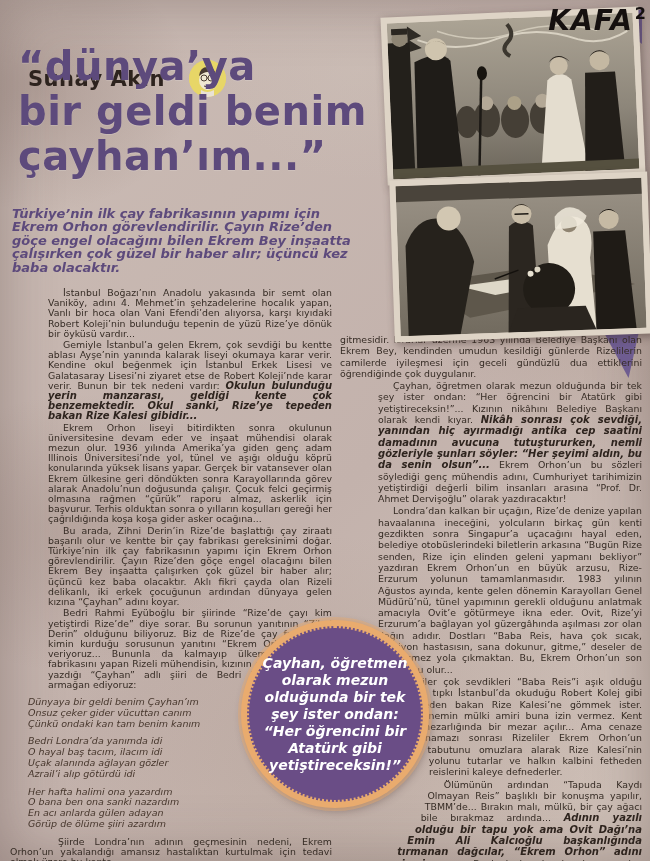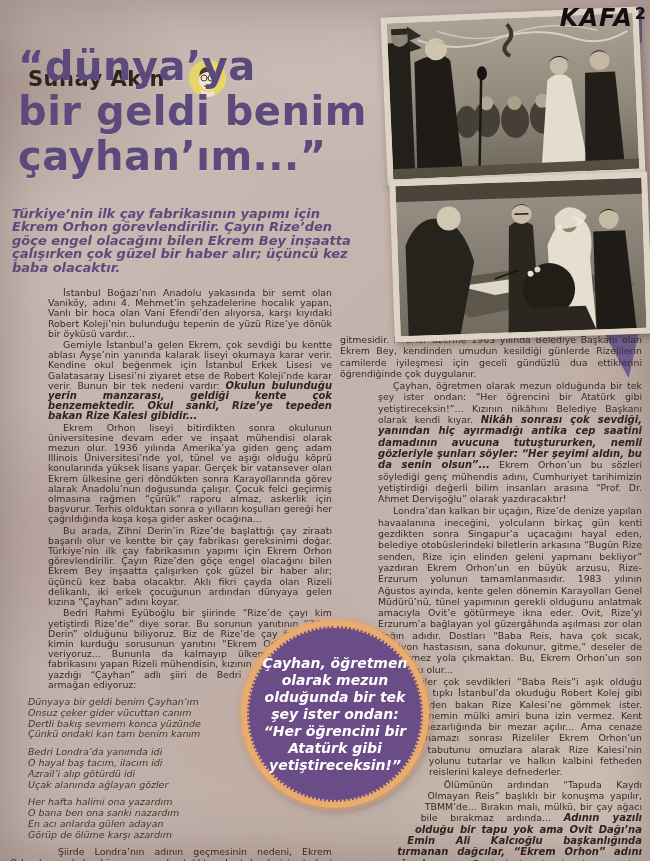--- a/index.html
+++ b/index.html
@@ -14,21 +14,21 @@
       radial-gradient(200px 160px at 55% 8%, rgba(210,200,190,.25), transparent 70%),
       linear-gradient(135deg,#cbbcb5,#c3b2ac 55%,#cfc1b8);
     box-shadow:inset 0 0 60px rgba(70,50,45,.35);
     color:#362c25;
   }
   
   .byline{position:absolute;left:28px;top:16px;display:flex;align-items:center;gap:24px;margin-top:44px;}
   .byline .name{font-size:21px;font-weight:bold;color:#2d231e;letter-spacing:.5px;}
   .avatar{width:37px;height:37px;border-radius:50%;background:#e7d667;display:flex;align-items:center;justify-content:center;overflow:hidden;}
   .logo{position:absolute;right:4px;top:4px;display:flex;align-items:flex-start;z-index:6;}
-  .logo .kafa{font-size:24px;font-weight:900;font-style:italic;color:#15100f;letter-spacing:1px;}
+  .logo .kafa{font-size:28px;font-weight:900;font-style:italic;color:#15100f;letter-spacing:1px;}
   .logo .pnum{font-size:16px;font-weight:900;color:#15100f;margin-left:2px;}
   .tri{position:absolute;background:#6e5c90;}
   .tri-logo{left:600px;top:10px;width:42px;height:34px;clip-path:polygon(100% 0,100% 100%,0 0);}
   .tri-mid{left:606px;top:148px;width:36px;height:64px;clip-path:polygon(0 0,100% 22%,28% 100%);}
   .tri-low{left:600px;top:318px;width:42px;height:60px;clip-path:polygon(0 12%,100% 0,68% 100%);}
   
   .headline{position:absolute;left:18px;top:44px;font-weight:bold;color:#5d4a7c;
     font-size:40px;line-height:45px;letter-spacing:.5px;text-shadow:0 1px 0 rgba(255,255,255,.15);}
   .intro{position:absolute;left:12px;top:194px;width:352px;
     font-size:13px;line-height:13.4px;font-weight:bold;font-style:italic;color:#5d4a7c;}
@@ -173,34 +173,33 @@
         <p class="body-p ind"><span>İstanbul Boğazı’nın Anadolu yakasında bir semt olan Vaniköy, adını 4. Mehmet’in şehzadelerine hocalık yapan, Vanlı bir hoca olan Vani Efendi’den alıyorsa, karşı kıyıdaki Robert Koleji’nin bulunduğu tepenin de yüzü Rize’ye dönük bir öyküsü vardır...</span></p>
         <p class="body-p ind"><span>Gemiyle İstanbul’a gelen Ekrem, çok sevdiği bu kentte ablası Ayşe’nin yanında kalarak liseyi okumaya karar verir. Kendine okul beğenmek için İstanbul Erkek Lisesi ve Galatasaray Lisesi’ni ziyaret etse de Robert Koleji’nde karar verir. Bunun bir tek nedeni vardır: </span><span class="em">Okulun bulunduğu yerin manzarası, geldiği kente çok benzemektedir. Okul sanki, Rize’ye tepeden bakan Rize Kalesi gibidir...</span></p>
         <p class="body-p ind"><span>Ekrem Orhon liseyi bitirdikten sonra okulunun üniversitesine devam eder ve inşaat mühendisi olarak mezun olur. 1936 yılında Amerika’ya giden genç adam Illinois Üniversitesi’nde yol, tünel ve aşığı olduğu köprü konularında yüksek lisans yapar. Gerçek bir vatansever olan Ekrem ülkesine geri döndükten sonra Karayollarında görev alarak Anadolu’nun doğusunda çalışır. Çocuk felci geçirmiş olmasına rağmen “çürük” raporu almaz, askerlik için başvurur. Terhis olduktan sonra o yılların koşulları gereği her çağrıldığında koşa koşa gider asker ocağına...</span></p>
         <p class="body-p ind"><span>Bu arada, Zihni Derin’in Rize’de başlattığı çay ziraatı başarılı olur ve kentte bir çay fabrikası gereksinimi doğar. Türkiye’nin ilk çay fabrikasının yapımı için Ekrem Orhon görevlendirilir. Çayın Rize’den göçe engel olacağını bilen Ekrem Bey inşaatta çalışırken çok güzel bir haber alır; üçüncü kez baba olacaktır. Aklı fikri çayda olan Rizeli delikanlı, iki erkek çocuğunun ardından dünyaya gelen kızına “Çayhan” adını koyar.</span></p>
         <p class="body-p ind"><span>Bedri Rahmi Eyüboğlu bir şiirinde “Rize’de çayı kim yetiştirdi Rize’de” diye sorar. Bu sorunun yanıtının “Zihni Derin” olduğunu biliyoruz. Biz de Rize’de çay fabrikasını kimin kurduğu sorusunun yanıtını “Ekrem Orhon” olarak veriyoruz... Bununla da kalmayıp ülkemizin ilk çay fabrikasını yapan Rizeli mühendisin, kızının doğumu üzerine yazdığı “Çayhan” adlı şiiri de Bedri Rahmi ustamıza armağan ediyoruz:</span></p>
       </div>
     <div class="poem">
         <div class="stanza">
           <div class="poem-line">Dünyaya bir geldi benim Çayhan’ım</div>
           <div class="poem-line">Onsuz çeker gider vücuttan canım</div>
-          <div class="poem-line">Dertli bakış sevmem konca yüzünde</div>
           <div class="poem-line">Çünkü ondaki kan tam benim kanım</div>
         </div>
         <div class="stanza">
           <div class="poem-line">Bedri Londra’da yanımda idi</div>
           <div class="poem-line">O hayal baş tacım, ilacım idi</div>
+          <div class="poem-line">Uçak alanında ağlayan gözler</div>
           <div class="poem-line">Azrail’i alıp götürdü idi</div>
-          <div class="poem-line">Uçak alanında ağlayan gözler</div>
         </div>
         <div class="stanza">
           <div class="poem-line">Her hafta halimi ona yazardım</div>
           <div class="poem-line">O bana ben ona sanki nazardım</div>
           <div class="poem-line">En acı anlarda gülen adayan</div>
-          <div class="poem-line">Görüp de ölüme karşı azardım</div>
+          <div class="poem-line">Görüp de ölüme şiiri azardım</div>
         </div>
       </div>
     <p class="body-p closing">Şiirde Londra’nın adının geçmesinin nedeni, Ekrem Orhon’un yakalandığı amansız hastalıktan kurtulmak için tedavi olmak üzere bu kente</p>
   </div>
 
   <div class="col col-right">
     <div>
         <p class="body-p"><span>gitmesidir. Israrlar üzerine 1963 yılında Belediye Başkanı olan Ekrem Bey, kendinden umudun kesildiği günlerde Rizelilerin camilerde iyileşmesi için geceli gündüzlü dua ettiklerini öğrendiğinde çok duygulanır.</span></p>
         <p class="body-p ind"><span>Çayhan, öğretmen olarak mezun olduğunda bir tek şey ister ondan: “Her öğrencini bir Atatürk gibi yetiştireceksin!”... Kızının nikâhını Belediye Başkanı olarak kendi kıyar. </span><span class="em">Nikâh sonrası çok sevdiği, yanından hiç ayırmadığı antika cep saatini damadının avucuna tutuştururken, nemli gözleriyle şunları söyler: “Her şeyimi aldın, bu da senin olsun”...</span><span> Ekrem Orhon’un bu sözleri söylediği genç mühendis adını, Cumhuriyet tarihimizin yetiştirdiği değerli bilim insanları arasına “Prof. Dr. Ahmet Dervişoğlu” olarak yazdıracaktır!</span></p>
         <p class="body-p ind"><span>Londra’dan kalkan bir uçağın, Rize’de denize yapılan havaalanına ineceğini, yolcuların birkaç gün kenti gezdikten sonra Singapur’a uçacağını hayal eden, belediye otobüslerindeki biletlerin arkasına “Bugün Rize senden, Rize için elinden geleni yapmanı bekliyor” yazdıran Ekrem Orhon’un en büyük arzusu, Rize-Erzurum yolunun tamamlanmasıdır. 1983 yılının Ağustos ayında, kente gelen dönemin Karayolları Genel Müdürü’nü, tünel yapımının gerekli olduğunu anlatmak amacıyla Ovit’e götürmeye ikna eder. Ovit, Rize’yi Erzurum’a bağlayan yol güzergâhında aşılması zor olan dağın adıdır. Dostları “Baba Reis, hava çok sıcak, tansiyon hastasısın, sana dokunur, gitme,” deseler de vazgeçmez yola çıkmaktan. Bu, Ekrem Orhon’un son yolculuğu olur...</span></p>

